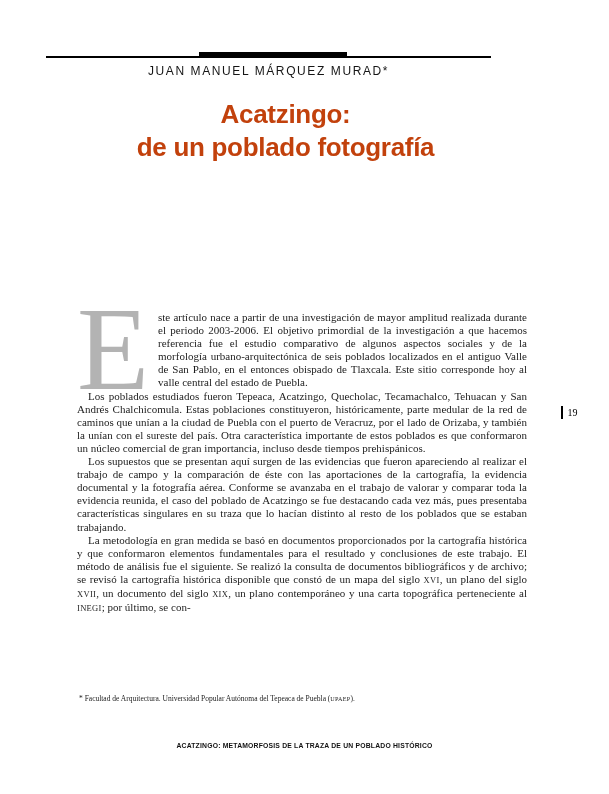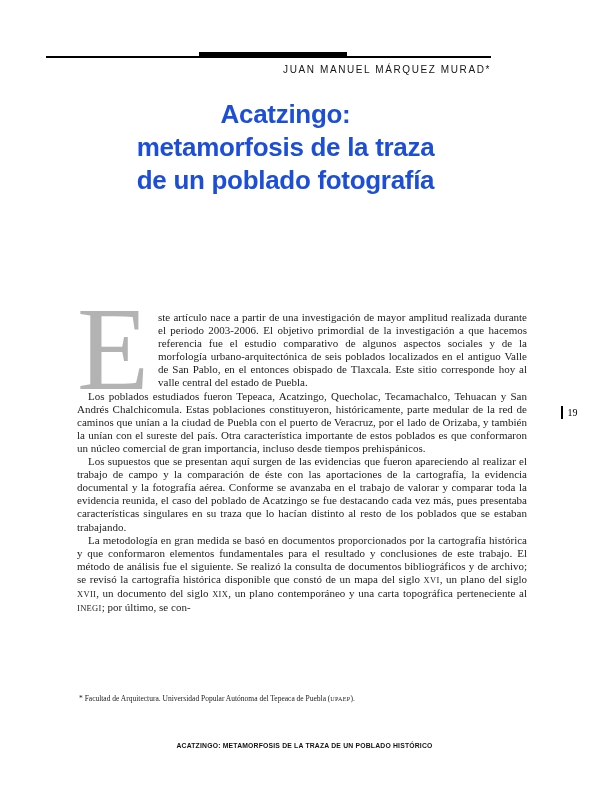--- a/index.html
+++ b/index.html
@@ -14,36 +14,36 @@
   .top-rule{
     position:absolute;left:46px;top:56px;width:445px;height:2px;
     background:#000;
   }
   .top-bar{
     position:absolute;left:199px;top:52px;width:148px;height:6px;
     background:#000;
   }
   .author-line{
     position:absolute;left:46px;top:64px;width:445px;
-    text-align:right;
+    text-align:center;
     font-family:"Liberation Sans", sans-serif;
-    font-size:10px;
+    font-size:12px;
     letter-spacing:1.6px;
     color:#151515;
     white-space:nowrap;
   }
   .article-title{
     position:absolute;left:46px;top:98px;width:479px;
     text-align:center;
     font-family:"Liberation Sans", sans-serif;
     font-weight:bold;
     font-size:26px;
     line-height:33px;
     letter-spacing:-0.3px;
-    color:#1d4ed8;
+    color:#c2410c;
   }
   .body-text{
     position:absolute;left:77px;top:311px;width:450px;
     font-size:11px;
     line-height:13.1px;
     text-align:justify;
     color:#1c1c1c;
   }
   .body-text p{margin:0;padding:0;}
   .body-text p.indent{text-indent:11px;}
@@ -95,21 +95,20 @@
 
 <div class="page">
 
   <div class="top-bar"></div>
   <div class="top-rule"></div>
 
   <div class="author-line">JUAN MANUEL MÁRQUEZ MURAD*</div>
 
   <div class="article-title">
     <div>Acatzingo:</div>
-    <div>metamorfosis de la traza</div>
     <div>de un poblado fotografía</div>
   </div>
 
   <div class="body-text">
     <p><span class="drop-cap">E</span><span>ste artículo nace a partir de una investigación de mayor amplitud realizada durante el periodo 2003-2006. El objetivo primordial de la investigación a que hacemos referencia fue el estudio comparativo de algunos aspectos sociales y de la morfología urbano-arquitectónica de seis poblados localizados en el antiguo Valle de San Pablo, en el entonces obispado de Tlaxcala. Este sitio corresponde hoy al valle central del estado de Puebla.</span></p>
     <p class="indent"><span>Los poblados estudiados fueron Tepeaca, Acatzingo, Quecholac, Tecamachalco, Tehuacan y San Andrés Chalchicomula. Estas poblaciones constituyeron, históricamente, parte medular de la red de caminos que unían a la ciudad de Puebla con el puerto de Veracruz, por el lado de Orizaba, y también la unían con el sureste del país. Otra característica importante de estos poblados es que conformaron un núcleo comercial de gran importancia, incluso desde tiempos prehispánicos.</span></p>
     <p class="indent"><span>Los supuestos que se presentan aquí surgen de las evidencias que fueron apareciendo al realizar el trabajo de campo y la comparación de éste con las aportaciones de la cartografía, la evidencia documental y la fotografía aérea. Conforme se avanzaba en el trabajo de valorar y comparar toda la evidencia reunida, el caso del poblado de Acatzingo se fue destacando cada vez más, pues presentaba características singulares en su traza que lo hacían distinto al resto de los poblados que se estaban trabajando.</span></p>
     <p class="indent"><span>La metodología en gran medida se basó en documentos proporcionados por la cartografía histórica y que conformaron elementos fundamentales para el resultado y conclusiones de este trabajo. El método de análisis fue el siguiente. Se realizó la consulta de documentos bibliográficos y de archivo; se revisó la cartografía histórica disponible que constó de un mapa del siglo </span><span class="sc">xvi</span><span>, un plano del siglo </span><span class="sc">xvii</span><span>, un documento del siglo </span><span class="sc">xix</span><span>, un plano contemporáneo y una carta topográfica perteneciente al </span><span class="sc">inegi</span><span>; por último, se con-</span></p>
   </div>
 

